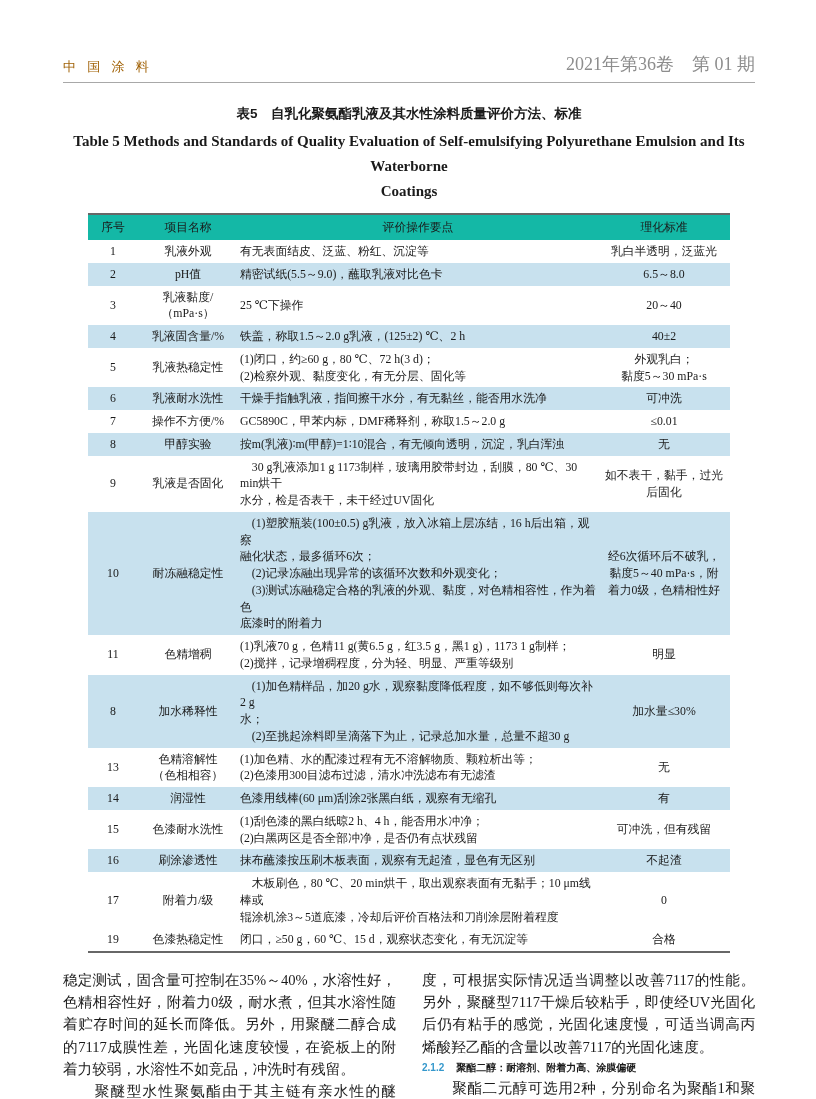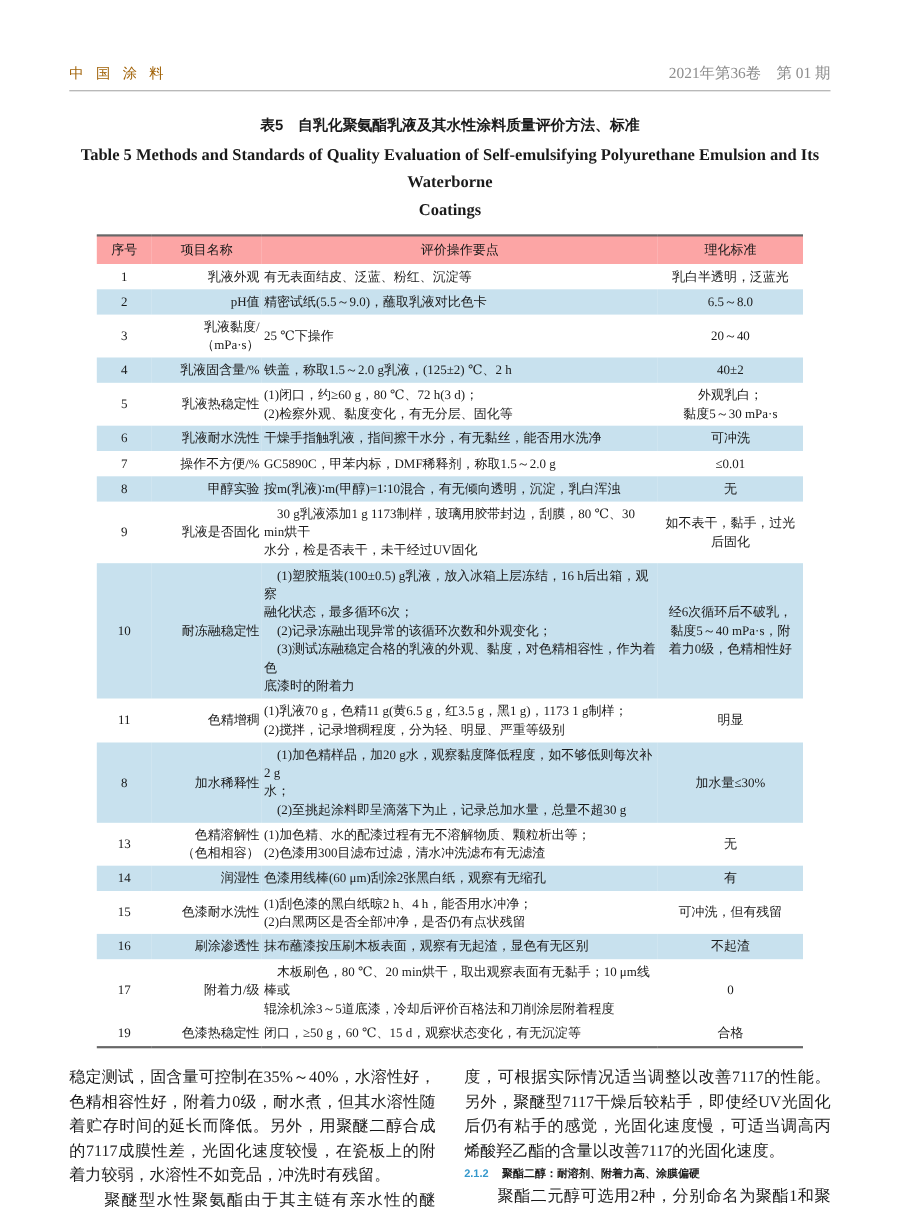--- a/index.html
+++ b/index.html
@@ -8,36 +8,36 @@
     width: 816px; height: 1099px;
     font-family: "Liberation Serif", "DejaVu Serif", serif;
     color: #1a1a1a;
     padding: 46px 61px 0 63px;
     overflow: hidden;
   }
   
   .page-header { display: flex; justify-content: space-between; align-items: flex-end;
     padding-bottom: 6px; border-bottom: 1px solid #a8a8a8; }
   .journal-name { font-size: 13px; color: #a16207; letter-spacing: 4px; margin-top: 12px; }
-  .issue-info { font-size: 14px; color: #8d8d8d; }
+  .issue-info { font-size: 18px; color: #8d8d8d; }
   
   .table-title-zh { text-align: center; font-family: "Liberation Sans", "DejaVu Sans", sans-serif;
     font-weight: bold; font-size: 13.5px; margin-top: 22px; }
   .table-title-en { text-align: center; font-weight: bold; font-size: 15px;
     margin-top: 6px; line-height: 1.65; white-space: pre-line; }
   
   table.eval-table { width: 642px; margin: 10px auto 0 auto; border-collapse: collapse;
     border-top: 2px solid #676767; border-bottom: 2px solid #676767;
     font-size: 11.8px; line-height: 1.42; }
   table.eval-table th { font-weight: normal; padding: 4px 2px; }
   table.eval-table td { padding: 3px 2px; vertical-align: middle; white-space: pre-line; }
   tr.band { background: #c8e1ee; }
-  thead tr { background: #fca5a5; }
+  thead tr { background: #14b8a6; }
   td.no, th.h-no { width: 50px; text-align: center; }
-  td.name, th.h-name { width: 100px; text-align: right; }
+  td.name, th.h-name { width: 100px; text-align: center; }
   th.h-name { text-align: center; }
   td.points, th.h-points { width: 360px; text-align: left; }
   th.h-points { text-align: center; }
   td.standard, th.h-standard { width: 132px; text-align: center; }
   
   .body-columns { display: flex; gap: 26px; margin-top: 16px; }
   .col { width: 333px; font-size: 14.6px; line-height: 1.52; text-align: justify; }
   .col p { text-align: justify; }
   .section-heading { font-family: "Liberation Sans", "DejaVu Sans", sans-serif;
     font-weight: bold; font-size: 10px; margin: 2px 0; }

